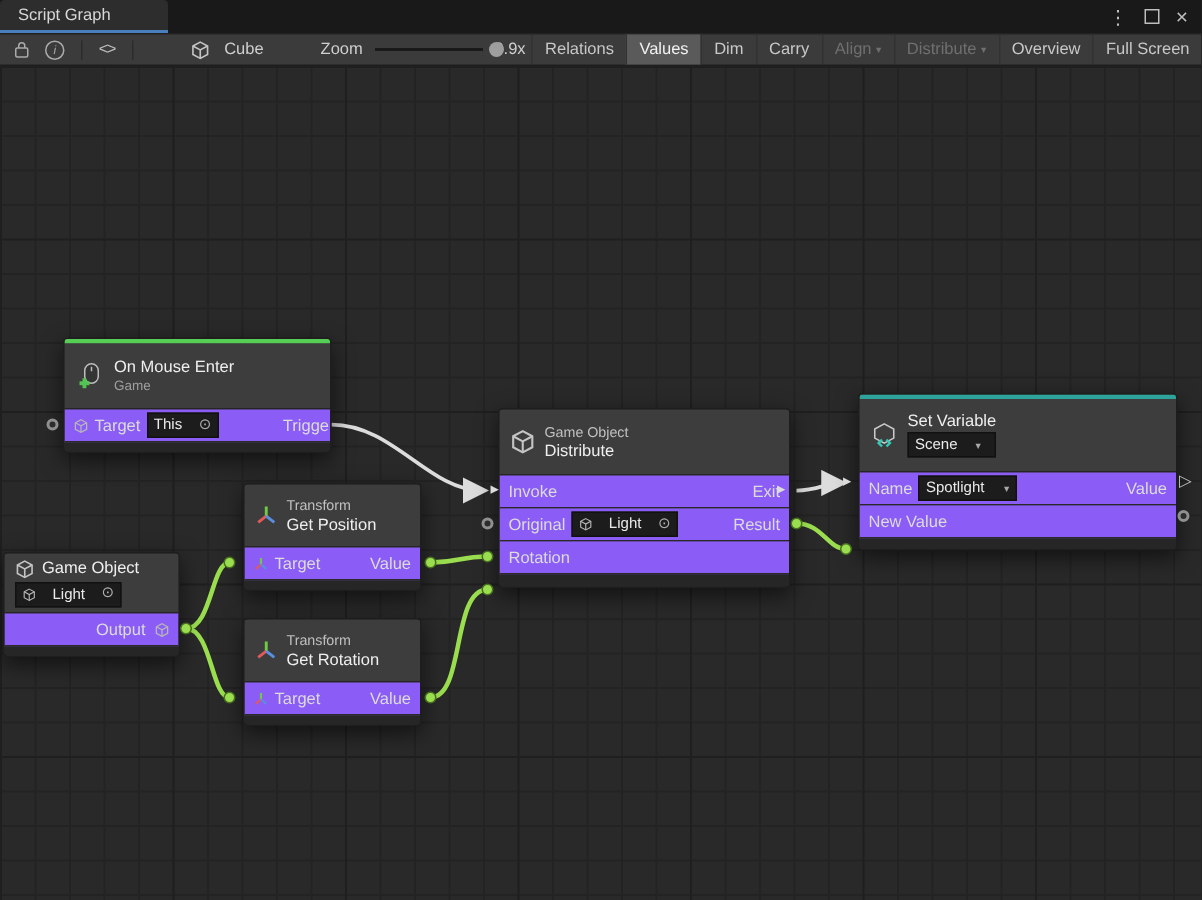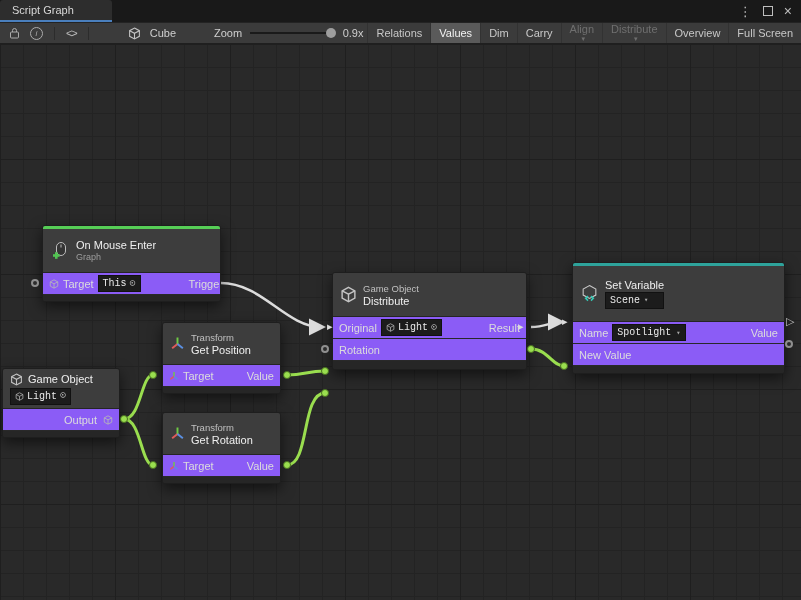--- a/index.html
+++ b/index.html
@@ -29,21 +29,21 @@
   .info-i { width:11px; height:11px; border:1px solid #ABABAB; border-radius:50%; font-size:8px; line-height:11px; text-align:center; color:#ABABAB; font-style:italic; display:inline-block; }
   .code-ic { color:#BDBDBD; font-size:11px; letter-spacing:-1px; }
   .tb-sep { width:1px; height:13px; background:#2C2C2C; margin:0 6px; }
   .tb-label { padding:0 4px; color:#CFCFCF; }
   .zoom-slider { position:relative; width:92px; height:14px; margin:0 4px; }
   .zs-track { position:absolute; top:6px; left:0; right:0; height:2px; background:#1A1A1A; }
   .zs-handle { position:absolute; top:2px; left:76px; width:10px; height:10px; border-radius:50%; background:#9E9E9E; }
   .tb-buttons { margin-left:auto; display:flex; height:100%; }
   .tb-btn { display:flex; align-items:center; padding:0 8px; border-left:1px solid #323232; white-space:nowrap; }
   .tb-btn.active { background:#5A5A5A; color:#F2F2F2; }
-  .tb-btn.disabled { color:#6F6F6F;flex-direction:column; }
+  .tb-btn.disabled { color:#6F6F6F; }
   .caret { font-size:7px; margin-left:3px; }
   
   .canvas {
     position:absolute; top:44px; left:0; width:801px; height:556px; background-color:#292929;
     background-image:
       linear-gradient(to right, #1F1F1F 1px, transparent 1px),
       linear-gradient(to bottom, #1F1F1F 1px, transparent 1px),
       linear-gradient(to right, #232323 1px, transparent 1px),
       linear-gradient(to bottom, #232323 1px, transparent 1px);
     background-size: 115px 115px, 115px 115px, 23px 23px, 23px 23px;
@@ -62,21 +62,21 @@
   .ntitle { font-size:11px; color:#EFEFEF; white-space:nowrap; }
   .ncat { font-size:9.5px; color:#C0C0C0; white-space:nowrap; }
   .nsub { font-size:9px; color:#9E9E9E; white-space:nowrap; }
   .nrow { background:#8b5cf6; border-bottom:1px solid #292929; display:flex; align-items:center; justify-content:space-between; gap:6px; padding:0 6px; white-space:nowrap; overflow:hidden; box-sizing:border-box; }
   .lft { display:flex; align-items:center; gap:4px; min-width:0; }
   .rgt { display:flex; align-items:center; gap:4px; margin-left:auto; }
   .rgt.clipR { margin-right:-9px; }
   .rgt.clipR2 { margin-right:-7px; }
   .truncate { max-width:41px; overflow:hidden; display:inline-block; }
   .nfoot { height:6px; background:#262626; }
-  .chip { background:#1C1C1C; border:1px solid #111111; border-radius:0; padding:0 4px; height:15px; display:inline-flex; align-items:center; gap:3px; font-size:10px; color:#EAEAEA; flex:none;font-family:Liberation Mono, monospace; }
+  .chip { background:#1C1C1C; border:1px solid #111111; border-radius:0; padding:0 4px; height:15px; display:inline-flex; align-items:center; gap:11px; font-size:10px; color:#EAEAEA; flex:none; }
   .tgt { font-size:10px; color:#B0B0B0; line-height:1; }
   .icon { display:inline-flex; flex:none; align-items:center; justify-content:center; }
   
   .port { position:absolute; width:8px; height:8px; border-radius:50%; z-index:3; box-sizing:border-box; }
   .port.green { background:#9ADE4F; border:1px solid #476F1F; }
   .port.gray { background:#2C2C2C; border:2px solid #8F8F8F; }
   .tport { position:absolute; z-index:3; font-size:11px; line-height:11px; color:#DCDCDC; }
   .tport.outline { color:#C4C4C4; }
 </style>
 </head>
@@ -176,21 +176,21 @@
       <span class="icon">
         <svg width="20" height="20" viewBox="0 0 20 20">
           <rect x="6.5" y="1.5" width="9" height="13" rx="4.5" fill="#343434" stroke="#BDBDBD"></rect>
           <line x1="11" y1="3.5" x2="11" y2="6.5" stroke="#BDBDBD"></line>
           <rect x="3" y="13.2" width="6.6" height="2.6" fill="#52C452"></rect>
           <rect x="5" y="11.2" width="2.6" height="6.6" fill="#52C452"></rect>
         </svg>
       </span>
       <div class="hcol">
         <div class="ntitle">On Mouse Enter</div>
-        <div class="nsub">Graph</div>
+        <div class="nsub">Game</div>
       </div>
     </div>
     <div class="nrow" style="height:22px">
       <div class="lft">
         <span class="icon">
           <svg width="10" height="10" viewBox="0 0 12 12">
               <path d="M6 1 L10.5 3.4 V8.6 L6 11 L1.5 8.6 V3.4 Z" fill="none" stroke="#B8B8B8"></path>
               <path d="M1.5 3.4 L6 5.8 L10.5 3.4 M6 5.8 V11" fill="none" stroke="#B8B8B8"></path>
             </svg>
         </span>
@@ -310,20 +310,28 @@
       <span class="icon">
         <svg width="17" height="17" viewBox="0 0 12 12">
             <path d="M6 1 L10.5 3.4 V8.6 L6 11 L1.5 8.6 V3.4 Z" fill="none" stroke="#C4C4C4"></path>
             <path d="M1.5 3.4 L6 5.8 L10.5 3.4 M6 5.8 V11" fill="none" stroke="#C4C4C4"></path>
           </svg>
       </span>
       <div class="hcol">
         <div class="ncat">Game Object</div>
         <div class="ntitle">Distribute</div>
       </div>
+    </div>
+    <div class="nrow" style="height:22px">
+      <div class="lft">
+          <span>Invoke</span>
+        </div>
+      <div class="rgt">
+          <span>Exit</span>
+        </div>
     </div>
     <div class="nrow" style="height:22px">
       <div class="lft">
         <span class="truncate">Original</span>
         <span class="chip">
           <span class="icon">
             <svg width="9" height="9" viewBox="0 0 12 12">
                 <path d="M6 1 L10.5 3.4 V8.6 L6 11 L1.5 8.6 V3.4 Z" fill="none" stroke="#B8B8B8"></path>
                 <path d="M1.5 3.4 L6 5.8 L10.5 3.4 M6 5.8 V11" fill="none" stroke="#B8B8B8"></path>
               </svg>
@@ -339,21 +347,21 @@
     <div class="nrow" style="height:22px">
       <div class="lft">
           <span>Rotation</span>
         </div>
     </div>
     <div class="nfoot" style="height:8px"></div>
   </div>
 
   <div class="node" style="left:572px;top:262px;width:213px">
     <div class="accent" style="background:#2EA39B"></div>
-    <div class="nhead" style="height:56px">
+    <div class="nhead" style="height:49px">
       <span class="icon">
         <svg width="19" height="19" viewBox="0 0 18 18">
           <path d="M9 1.5 L15 4.7 V10.5 L9 13.7 L3 10.5 V4.7 Z" fill="#3E3E3E" stroke="#C9C9C9"></path>
           <path d="M7.6 11.5 L5.4 13.6 L7.6 15.7" stroke="#35C8B4" fill="none" stroke-width="1.5"></path>
           <path d="M10.4 11.5 L12.6 13.6 L10.4 15.7" stroke="#35C8B4" fill="none" stroke-width="1.5"></path>
         </svg>
       </span>
       <div class="hcol">
         <div class="ntitle">Set Variable</div>
         <span class="chip">

